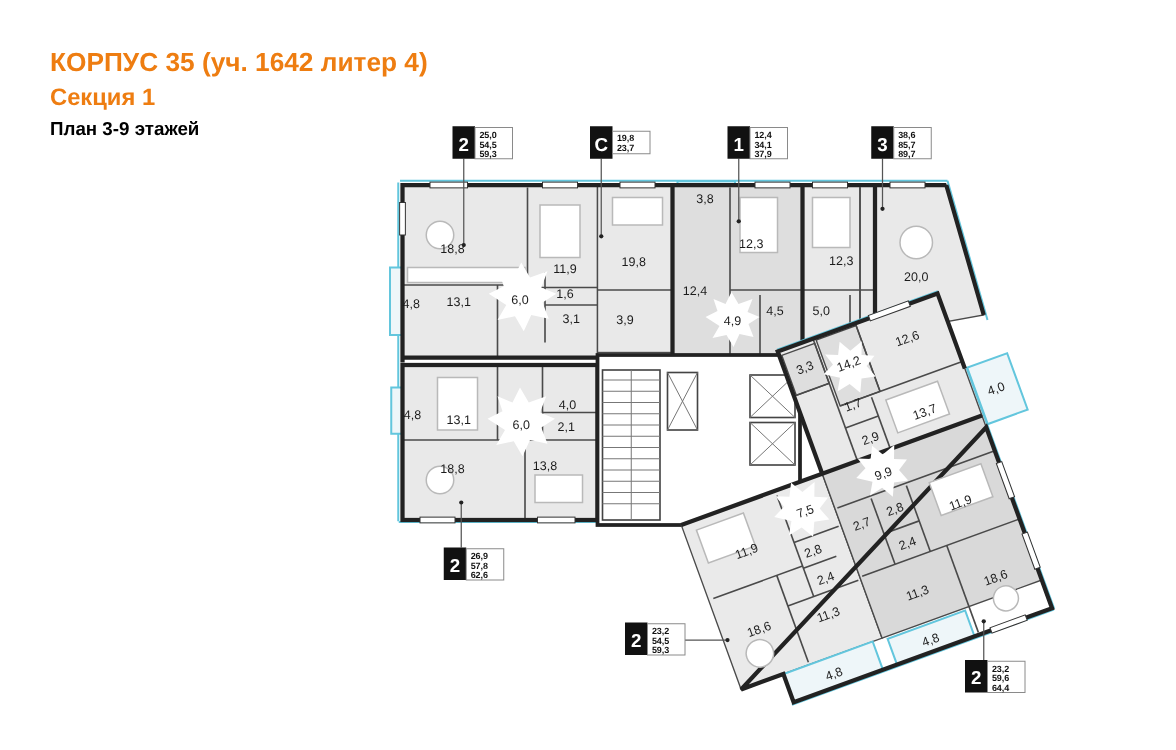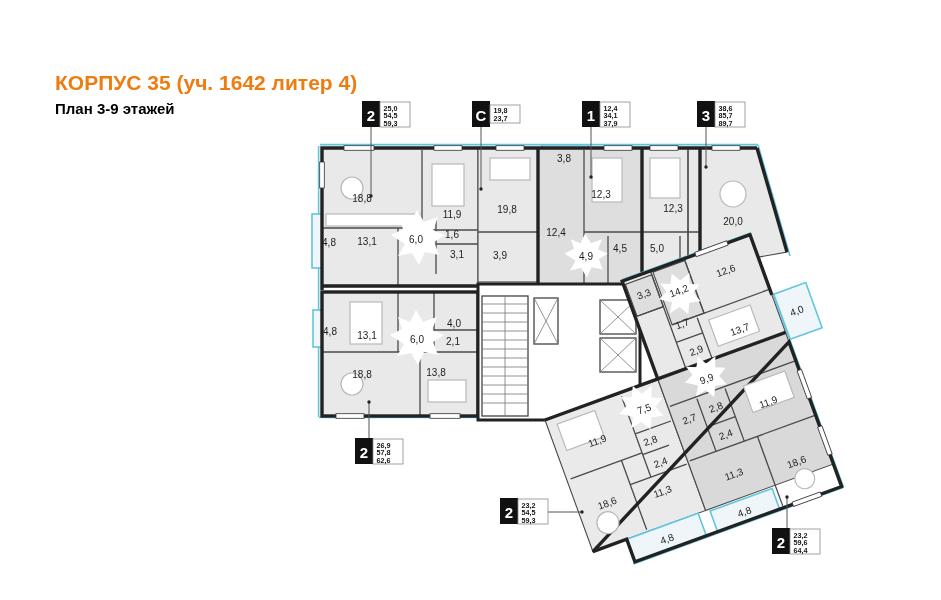--- a/index.html
+++ b/index.html
@@ -1,18 +1,18 @@
 <!DOCTYPE html>
 <html><head>
 <meta charset="utf-8">
 <style>
   html,body{margin:0;padding:0;background:#ffffff;}
   .page{position:relative;width:941px;height:600px;background:#fff;overflow:hidden;
         font-family:"Liberation Sans",sans-serif;}
-  .hdr{position:absolute;left:55px;top:36px;margin-top:32px;}
+  .hdr{position:absolute;left:40px;top:36px;}
   .hdr .title{color:#ee7d11;font-size:21px;font-weight:700;line-height:1.45;}
   .hdr .subtitle{color:#ee7d11;font-size:19px;font-weight:700;line-height:1.4;}
   .hdr .plan{color:#000000;font-size:15px;font-weight:700;line-height:1.4;}
   svg text{font-family:"Liberation Sans",sans-serif;}
   .rl{font-size:10px;fill:#1c1c1c;}
   .bd{font-size:15px;font-weight:700;fill:#ffffff;}
   .bv{font-size:7.2px;font-weight:700;fill:#111111;}
   .room{stroke:#4a4a4a;stroke-width:1.1;}
   .part{stroke:#4a4a4a;stroke-width:1.3;fill:none;}
   .thick{stroke:#222222;stroke-width:3.4;fill:none;}
@@ -24,20 +24,21 @@
   .lift{fill:#ffffff;stroke:#444444;stroke-width:1.3;}
   .tread{stroke:#777777;stroke-width:0.8;}
   .leader{stroke:#555555;stroke-width:1;}
 </style>
 </head>
 <body>
 
 <div class="page">
   <div class="hdr">
     <div class="title">КОРПУС 35 (уч. 1642 литер 4)</div>
+    <div class="subtitle">Секция 1</div>
     <div class="plan">План 3-9 этажей</div>
   </div>
 
   <svg width="941" height="600" viewBox="0 0 941 600">
     <defs>
       <path id="burst" d="M-27,-3 L-15,-9 L-19,-21 L-7,-16 L-1,-28 L6,-16 L20,-21 L15,-8 L27,-3 L16,4 L21,17 L7,14 L1,27 L-6,15 L-20,18 L-13,6 Z"></path>
     </defs>
 
     <g>
       <line class="cy" x1="320" y1="144.6" x2="758" y2="144.6"></line>

